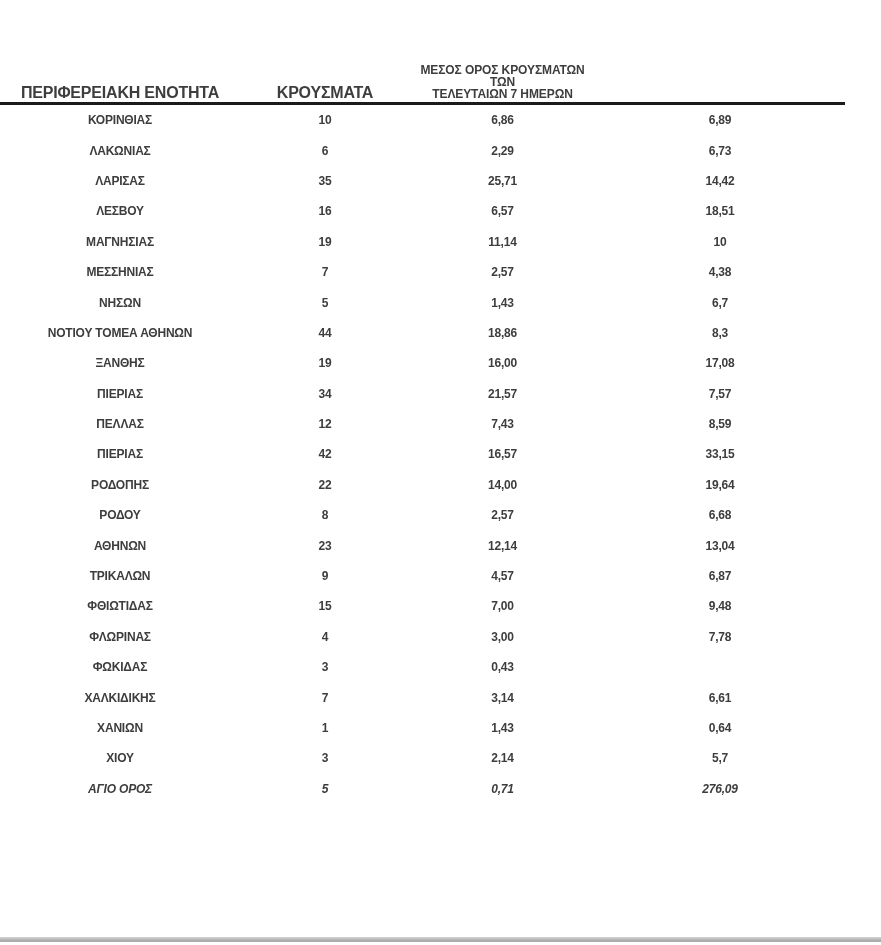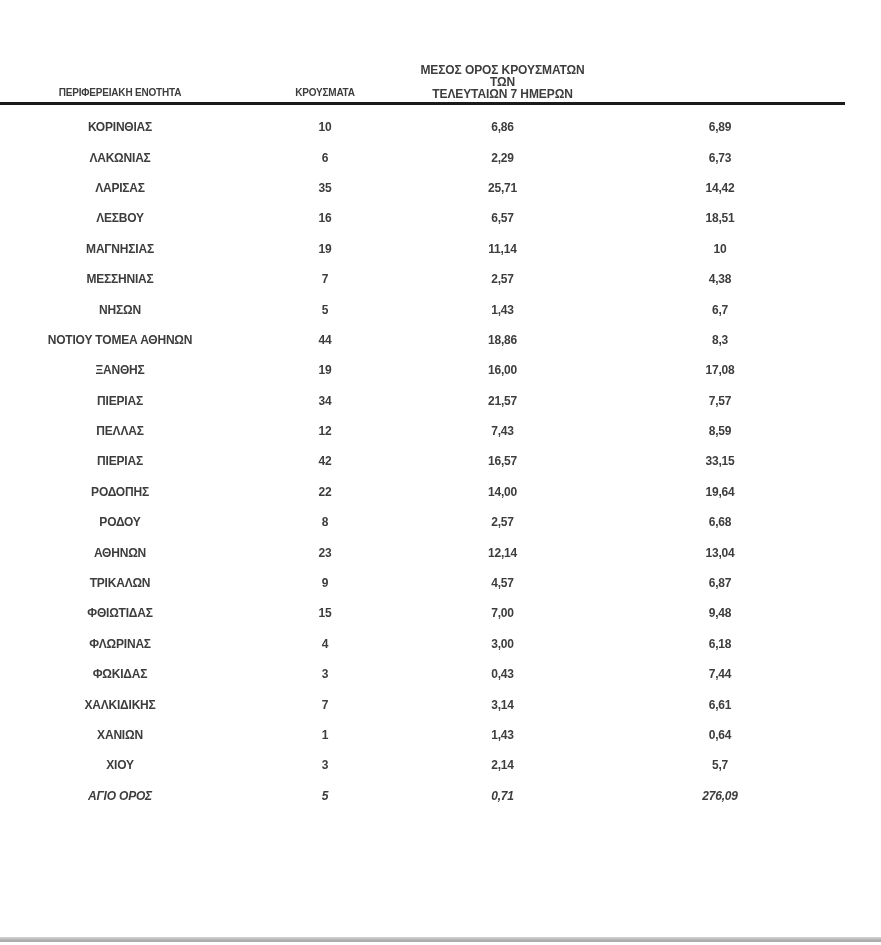--- a/index.html
+++ b/index.html
@@ -17,32 +17,32 @@
   .hdr-row{
     margin-top:64px;
     display:grid;
     grid-template-columns:240px 170px 185px 250px;
     align-items:end;
     padding-bottom:2px;
     border-bottom:3px solid #1b1b1b;
   }
   .hdr-cell{
     text-align:center;
-    font-size:10px;
+    font-size:16px;
     font-weight:700;
     letter-spacing:-0.2px;
     line-height:14px;
   }
   .hdr-cell.small{
     font-size:12px;
     line-height:12px;
     letter-spacing:-0.1px;
   }
   .tbody{
-    padding-top:7px;
+    padding-top:0;
   }
   .row{
     display:grid;
     grid-template-columns:240px 170px 185px 250px;
     height:30.4px;
     align-items:center;
   }
   .cell{
     text-align:center;
     font-size:12px;
@@ -176,27 +176,26 @@
         <div class="row">
           <div class="cell">ΦΘΙΩΤΙΔΑΣ</div>
           <div class="cell">15</div>
           <div class="cell">7,00</div>
           <div class="cell">9,48</div>
         </div>
         <div class="row">
           <div class="cell">ΦΛΩΡΙΝΑΣ</div>
           <div class="cell">4</div>
           <div class="cell">3,00</div>
-          <div class="cell">6,18</div>
+          <div class="cell">7,78</div>
         </div>
         <div class="row">
           <div class="cell">ΦΩΚΙΔΑΣ</div>
           <div class="cell">3</div>
           <div class="cell">0,43</div>
-          <div class="cell">7,44</div>
         </div>
         <div class="row">
           <div class="cell">ΧΑΛΚΙΔΙΚΗΣ</div>
           <div class="cell">7</div>
           <div class="cell">3,14</div>
           <div class="cell">6,61</div>
         </div>
         <div class="row">
           <div class="cell">ΧΑΝΙΩΝ</div>
           <div class="cell">1</div>

